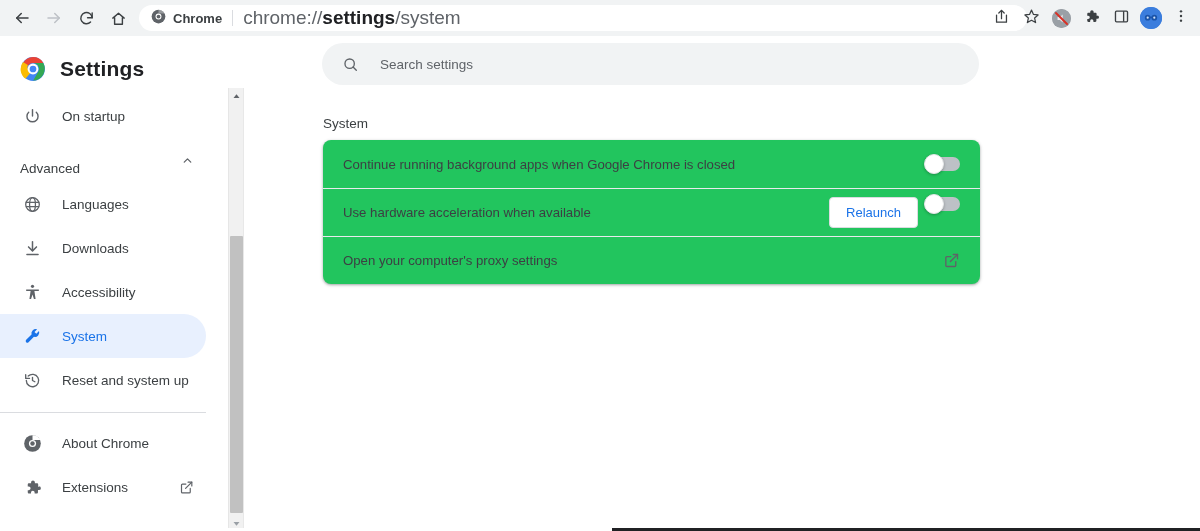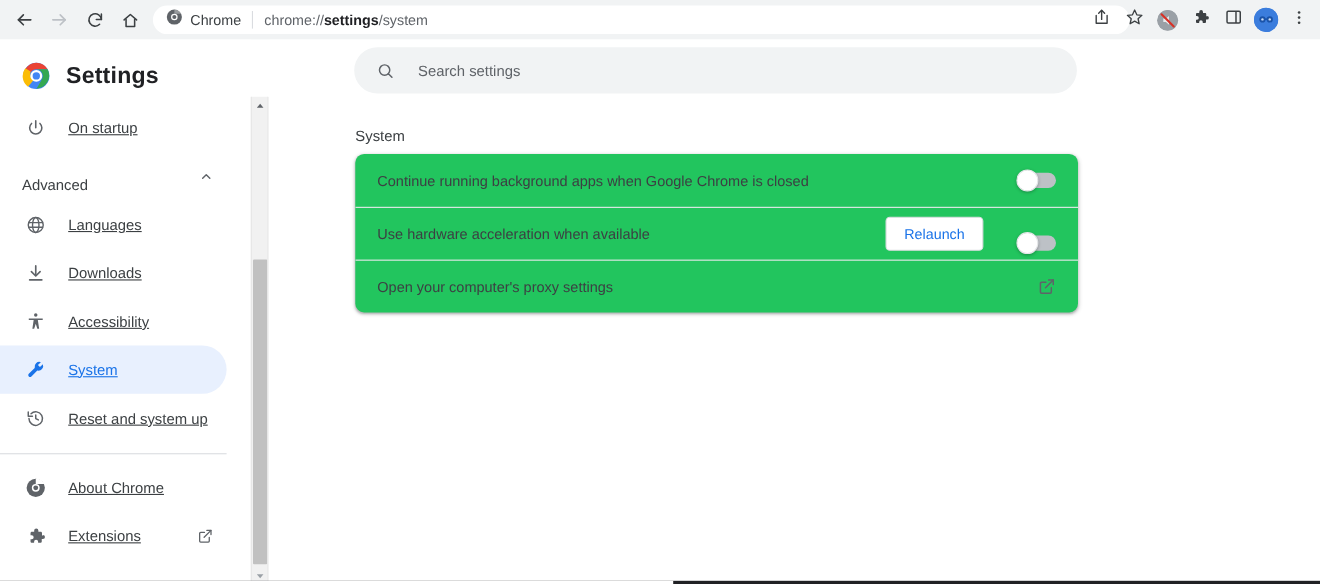--- a/index.html
+++ b/index.html
@@ -26,28 +26,28 @@
   .nav-btn svg { display: block; }
 
   .omnibox {
     position: absolute; left: 139px; top: 5px;
     width: 888px; height: 26px;
     background: #fff; border-radius: 13px;
     display: flex; align-items: center;
     padding: 0 12px;
     overflow: hidden;
   }
-  .omni-chip { display: flex; align-items: center; gap: 7px; }
+  .omni-chip { display: flex; align-items: center; gap: 7px; font-weight: bold; }
   .omni-chrome-label {
     font-size: 13px; color: #3c4043;
   }
   .omni-sep {
     width: 1px; height: 16px; background: #dadce0; margin: 0 10px;
   }
-  .omni-url { font-size: 13px; color: #5f6368; white-space: nowrap; }
+  .omni-url { font-size: 19px; color: #5f6368; white-space: nowrap; }
   .omni-url b { color: #202124; font-weight: bold; }
 
   .tool-actions {
     position: absolute; right: 4px; top: 0; height: 36px;
     display: flex; align-items: center;
   }
   .tool-icon {
     width: 30px; height: 30px; border-radius: 50%;
     display: flex; align-items: center; justify-content: center;
     cursor: pointer;
@@ -93,21 +93,21 @@
     border-radius: 0 22px 22px 0;
     padding-left: 22px;
     cursor: pointer;
   }
   .nav-item .ico {
     width: 20px; height: 20px; margin-right: 20px;
     display: flex; align-items: center; justify-content: center;
     color: #5f6368; flex: none;
   }
   .nav-item .label {
-    font-size: 13.5px; color: #3c4043; white-space: nowrap; text-decoration: underline;
+    font-size: 13.5px; color: #3c4043; white-space: nowrap;
   }
   .nav-item.selected { background: #e8f0fe; }
   .nav-item.selected .label { color: #1a73e8; font-weight: normal; }
   .nav-item.selected .ico { color: #1a73e8; }
   .nav-item .trailing {
     margin-left: auto; margin-right: 12px;
     width: 16px; height: 16px; color: #5f6368;
     display: flex; align-items: center; justify-content: center;
   }
 
@@ -176,21 +176,21 @@
     box-shadow: 0 1px 2px rgba(60,64,67,.30), 0 1px 3px 1px rgba(60,64,67,.15);
     overflow: hidden;
   }
   .row {
     display: flex; align-items: center;
     height: 48px; padding: 0 20px 0 20px;
     position: relative;
   }
   .row + .row { border-top: 1px solid #e8eaed; }
   .row .row-label { font-size: 13.2px; color: #3c4043; }
-  .row .right { margin-left: auto; display: flex; align-items: flex-end; gap: 32px; }
+  .row .right { margin-left: auto; display: flex; align-items: flex-start; gap: 8px; }
 
   .btn-outline {
     font-family: "Liberation Sans", sans-serif;
     font-size: 13px; color: #1a73e8;
     background: #fff; border: 1px solid #dadce0;
     border-radius: 4px; padding: 7px 16px;
     cursor: pointer; white-space: nowrap;
   }
 
   .toggle {

